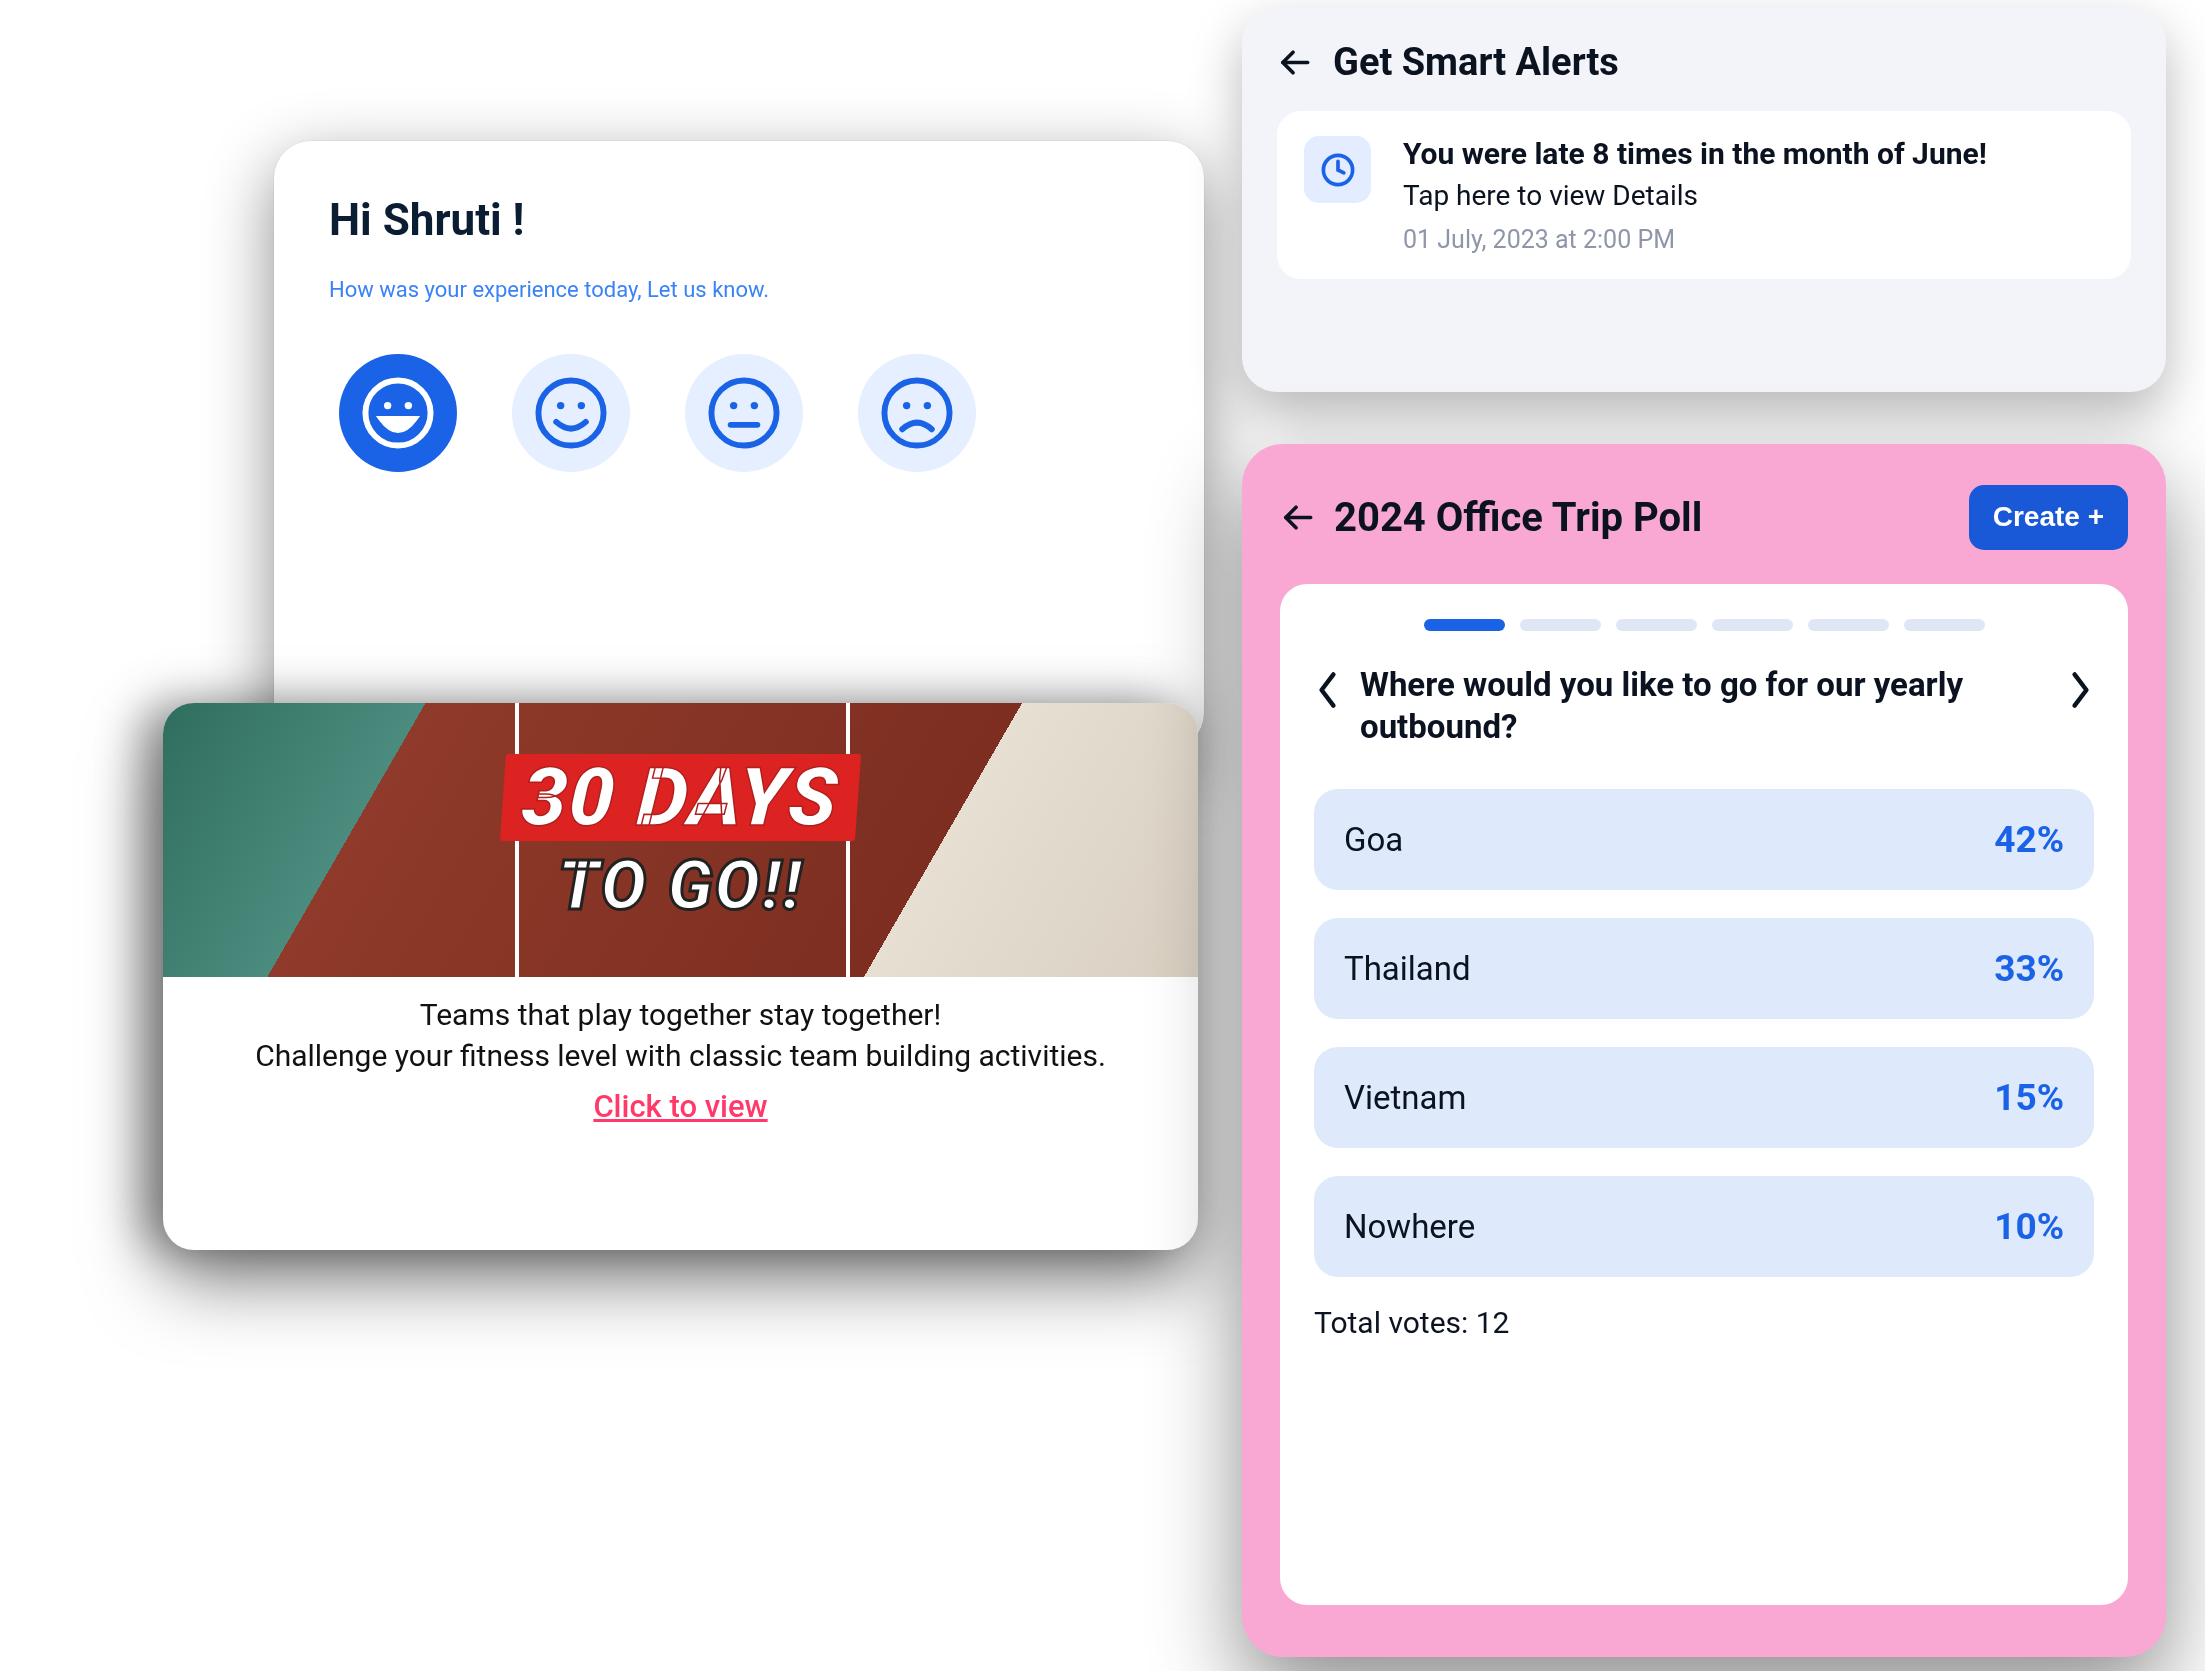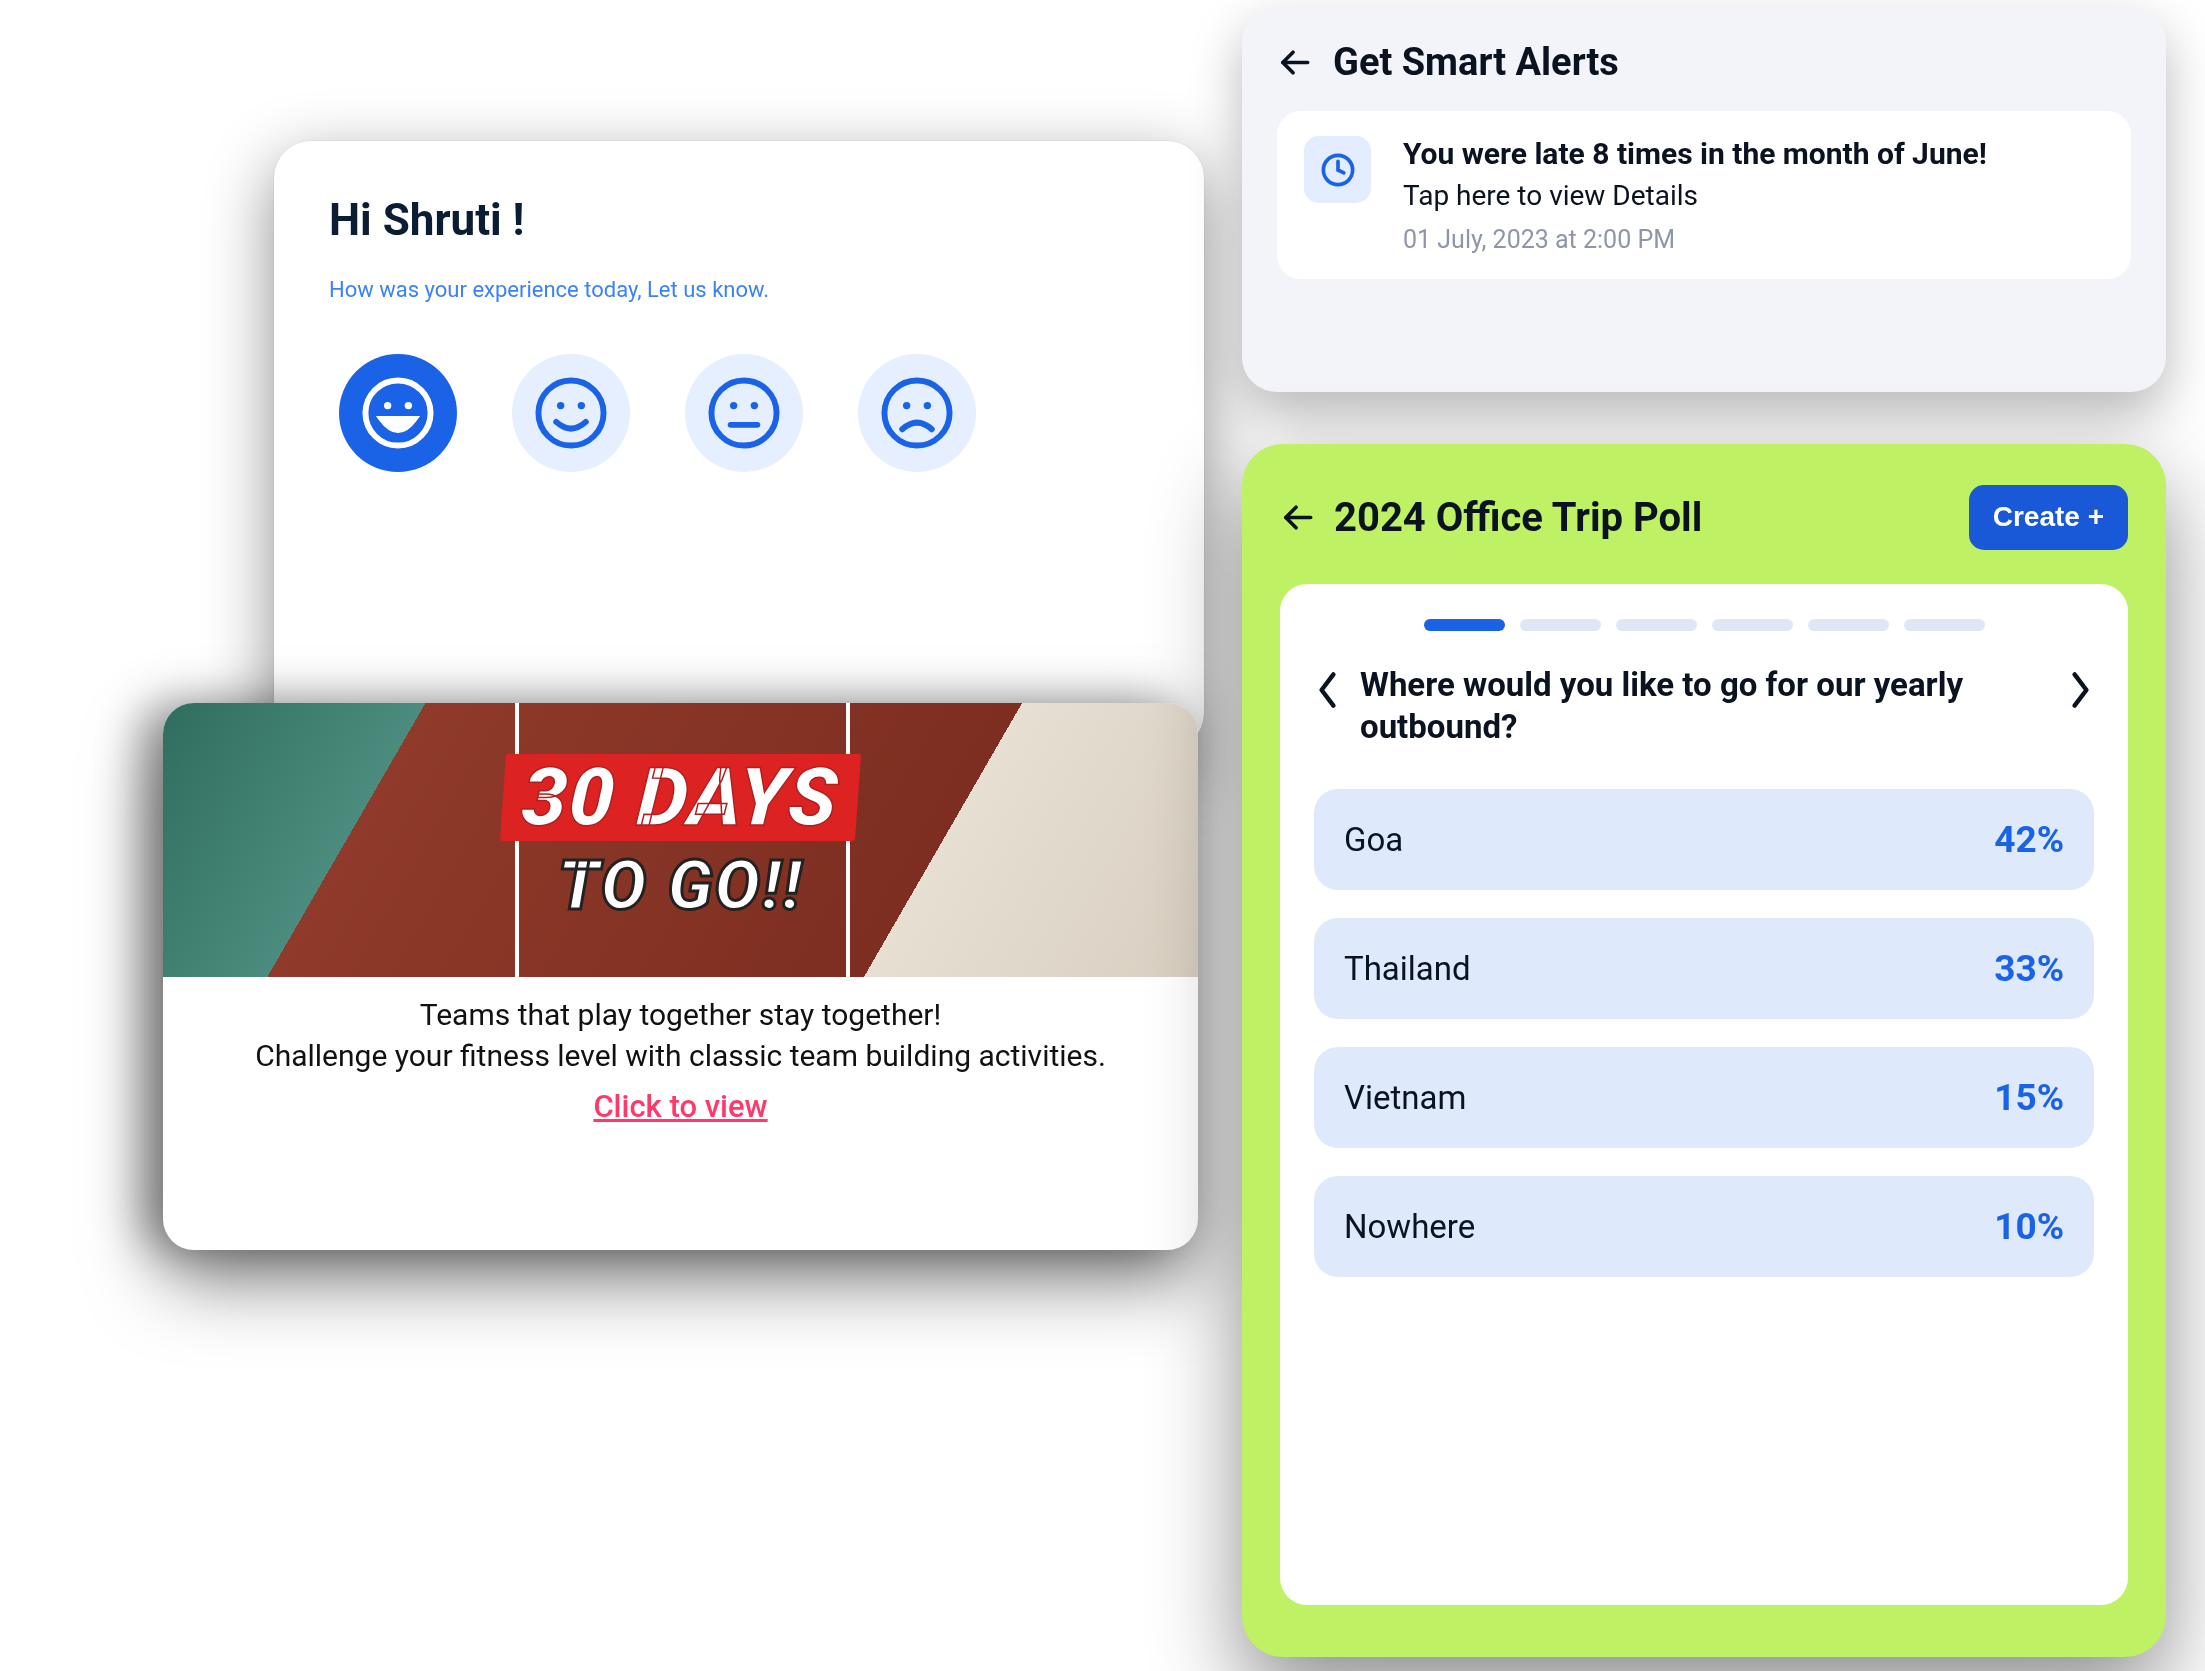--- a/index.html
+++ b/index.html
@@ -99,21 +99,21 @@
     display:flex; align-items:center; justify-content:center; flex:none;
   }
   .alert-text strong { display:block; font-size:30px; font-weight:700; color:#0b1220; margin-bottom:7.4px;}
   .alert-text span.sub { display:block; font-size:28px; color:#0b1220; margin-bottom:13.3px;}
   .alert-text span.meta { display:block; font-size:25px; color:#8e96a8;}
 
   
   .poll-card {
     position:absolute; left:1242px; top:444px;
     width:924px; height:1213px;
-    background:#bef264; border-radius:41px;
+    background:#f9a8d4; border-radius:41px;
     box-shadow: 0 37px 89px rgba(0,0,0,.45);
     padding: 41px 38px 38px;
   }
   .poll-head { display:flex; align-items:center; gap:19px; }
   .poll-head h2 { font-size:40px; font-weight:700; color:#0b1220; flex:1;}
   .create-btn {
     background:#1958d6; color:#fff; border:none; border-radius:15px;
     font-size:28px; font-weight:600; padding:16.3px 24px; cursor:pointer;
   }
   .poll-body {
@@ -273,15 +273,16 @@
     </div>
     <div class="option">
       <span class="label">Vietnam</span>
       <span class="pct">15%</span>
     </div>
     <div class="option">
       <span class="label">Nowhere</span>
       <span class="pct">10%</span>
     </div>
 
+    <div class="total">Total votes: 12</div>
   </div>
 </div>
 
 
 </body></html>

